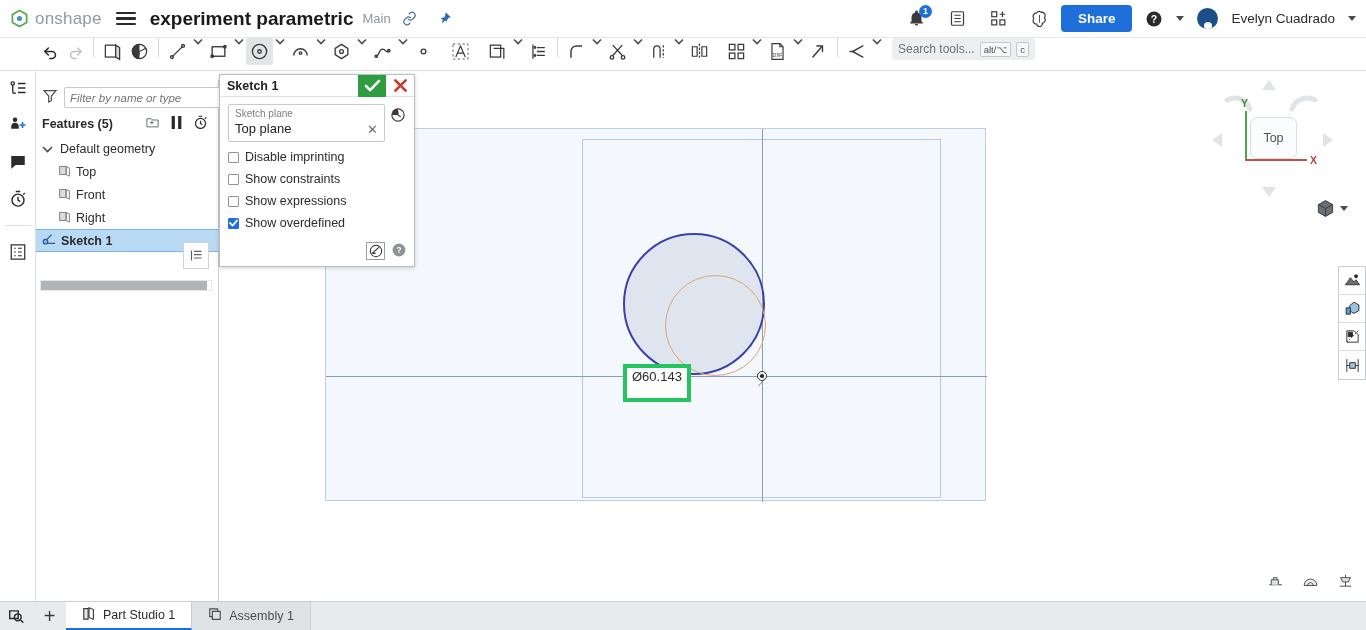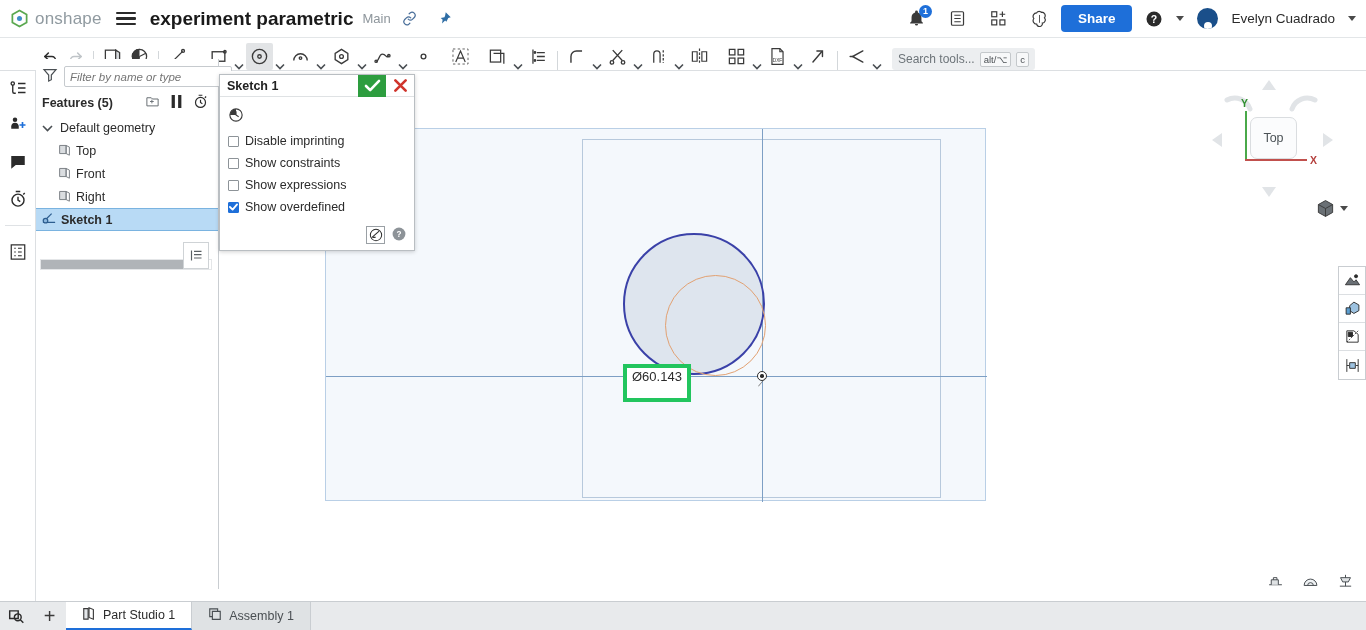--- a/index.html
+++ b/index.html
@@ -40,21 +40,21 @@
   .avatar {
     width: 21px; height: 21px; border-radius: 50%; background: #1a4f8a;
     display: flex; align-items: end; justify-content: center; overflow: hidden;
   }
   .avatar .head { width: 8px; height: 8px; border-radius: 50%; background: #fff; margin-bottom: -1px; position: relative; }
   .user-name { font-size: 13.5px; color: #2b2b2b; }
 
   
   .toolbar {
     position: absolute; top: 38px; left: 0; width: 1366px; height: 33px;
-    background: #fff; display: flex; align-items: flex-end;
+    background: #fff; display: flex; align-items: flex-start;
     border-bottom: 1px solid #dcdfe2; padding-left: 38px;
   }
   .tb-item { display: flex; align-items: center; height: 27px; padding: 0 4px; cursor: pointer; border-radius: 2px; }
   .tb-item.active { background: #e2e4e6; }
   .tb-chev { width: 14px; display: flex; align-items: center; justify-content: center; cursor: pointer; }
   .tb-chev svg { display: block; }
   .tb-sep { width: 1px; height: 19px; background: #d3d7da; margin: 0 5px; }
   .search-box {
     margin-left: 8px; height: 22px; background: #eceef0; border-radius: 3px;
     display: flex; align-items: center; padding: 0 6px; gap: 5px; cursor: text; min-width: 138px;
@@ -69,21 +69,21 @@
   .rail {
     position: absolute; top: 71px; left: 0; width: 36px; height: 530px;
     background: #fff; border-right: 1px solid #dcdfe2;
     display: flex; flex-direction: column; align-items: center; padding-top: 6px; gap: 15px;
   }
   .rail-icon { width: 24px; height: 22px; display: flex; align-items: center; justify-content: center; cursor: pointer; }
   .rail-div { width: 26px; height: 1px; background: #dfe2e5; }
 
   
   .fpanel {
-    position: absolute; top: 59px; left: 36px; width: 183px; height: 530px;
+    position: absolute; top: 80px; left: 36px; width: 183px; height: 530px;
     background: #fff; border-right: 1px solid #c9cdd1;
   }
   .filter-row { display: flex; align-items: center; gap: 6px; padding: 7px 6px 4px 6px; }
   .filter-input {
     flex: 1; height: 21px; border: 1px solid #c6cace; border-radius: 2px;
     font-size: 11.5px; color: #9aa0a5; font-style: italic; padding: 0 5px;
     font-family: "Liberation Sans", sans-serif; background: #fff;
   }
   .feat-head { display: flex; align-items: center; padding: 3px 6px 4px 6px; gap: 25px; }
   .feat-title { font-size: 12.5px; font-weight: bold; color: #2b2b2b; }
@@ -741,20 +741,25 @@
           </svg>
       </span>
       <span class="dlg-cancel">
         <svg width="15" height="15" viewBox="0 0 16 16">
             <path d="M2.5 2.5l11 11M13.5 2.5l-11 11" stroke="#d0342c" stroke-width="2.8" stroke-linecap="round"></path>
           </svg>
       </span>
     </div>
     <div class="dlg-body">
       <div class="field-row">
+        <div class="field">
+          <div class="field-lbl">Sketch plane</div>
+          <div class="field-val">Top plane</div>
+          <span class="field-x">✕</span>
+        </div>
         <span class="hist-icon">
           <svg width="16" height="16" viewBox="0 0 24 24" fill="none" stroke="#3a3a3a" stroke-width="1.7">
               <circle cx="12" cy="12" r="9.2"></circle>
               <path d="M12 6.5V12l4 2.5"></path>
               <path d="M3 12a9 9 0 0 1 9-9v9z" fill="#3a3a3a" stroke="none"></path>
             </svg>
         </span>
       </div>
 
       <label class="cb-row">

